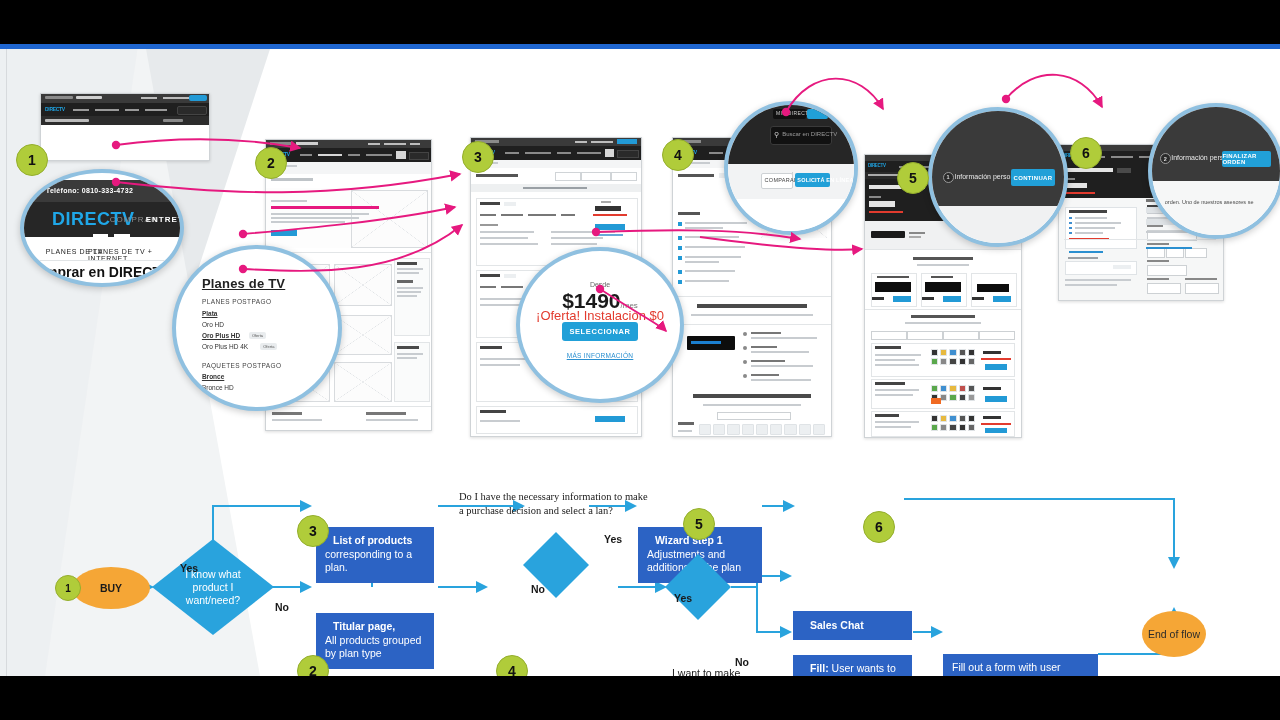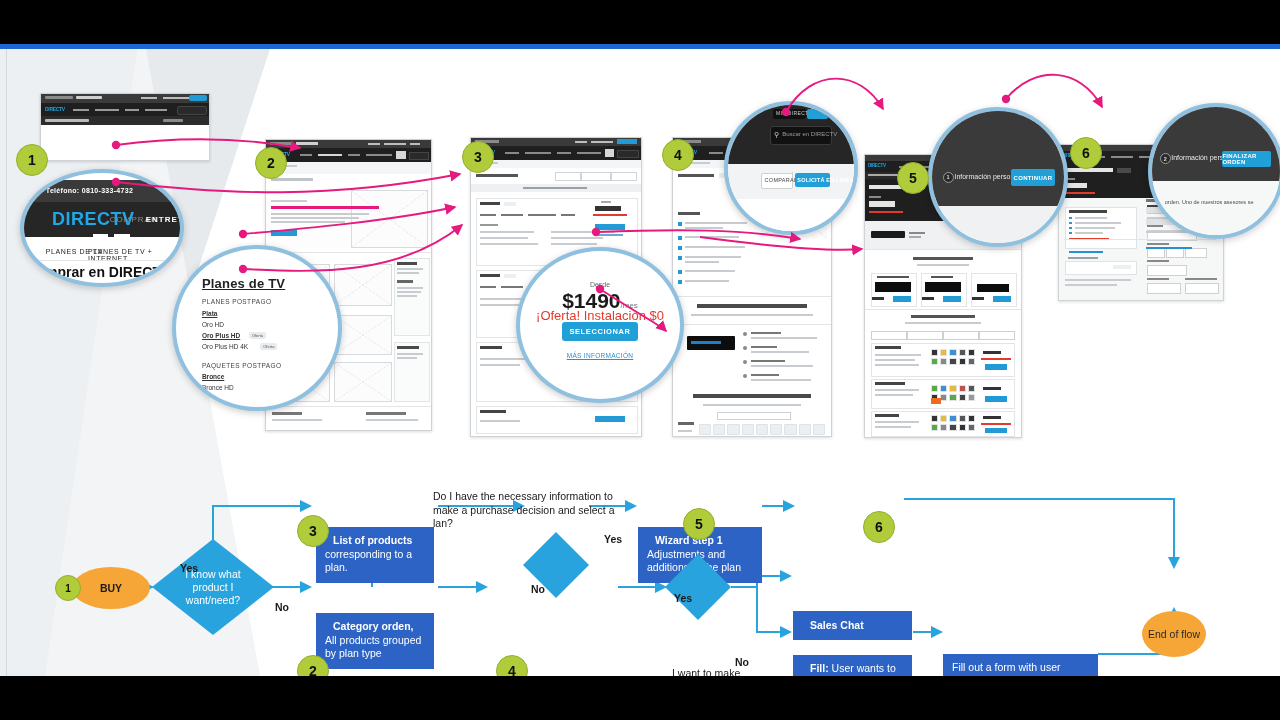--- a/index.html
+++ b/index.html
@@ -677,31 +677,31 @@
       <div class="flab" style="left:275px;top:552px;">No</div>
 
       <div class="fbox" style="left:316px;top:478px;width:118px;height:56px;">
         <b>List of products</b><br><span>corresponding to a plan.</span>
       </div>
       <div class="fnum" style="left:297px;top:466px;">
           <span>3</span>
         </div>
 
       <div class="fbox" style="left:316px;top:564px;width:118px;height:56px;">
-        <b>Category orden,</b><br><span>All products grouped by plan type</span>
+        <b>Titular page,</b><br><span>All products grouped by plan type</span>
       </div>
       <div class="fnum" style="left:297px;top:606px;">
           <span>2</span>
         </div>
 
       <div class="fnum" style="left:496px;top:606px;">
           <span>4</span>
         </div>
 
-      <div class="ftext" style="left:433px;top:441px;width:192px;">Do I have the necessary information to make a purchase decision and select a lan?</div>
+      <div class="ftext" style="left:459px;top:441px;width:192px;font-family:Liberation Serif, serif;">Do I have the necessary information to make a purchase decision and select a lan?</div>
       <div class="fdia" style="left:523px;top:483px;width:66px;height:66px;"></div>
       <div class="flab" style="left:604px;top:484px;">Yes</div>
       <div class="flab" style="left:531px;top:534px;">No</div>
 
       <div class="fbox" style="left:638px;top:478px;width:124px;height:56px;">
         <b>Wizard step 1</b><br><span>Adjustments and additions to the plan</span>
       </div>
       <div class="fnum" style="left:683px;top:459px;">
           <span>5</span>
         </div>

